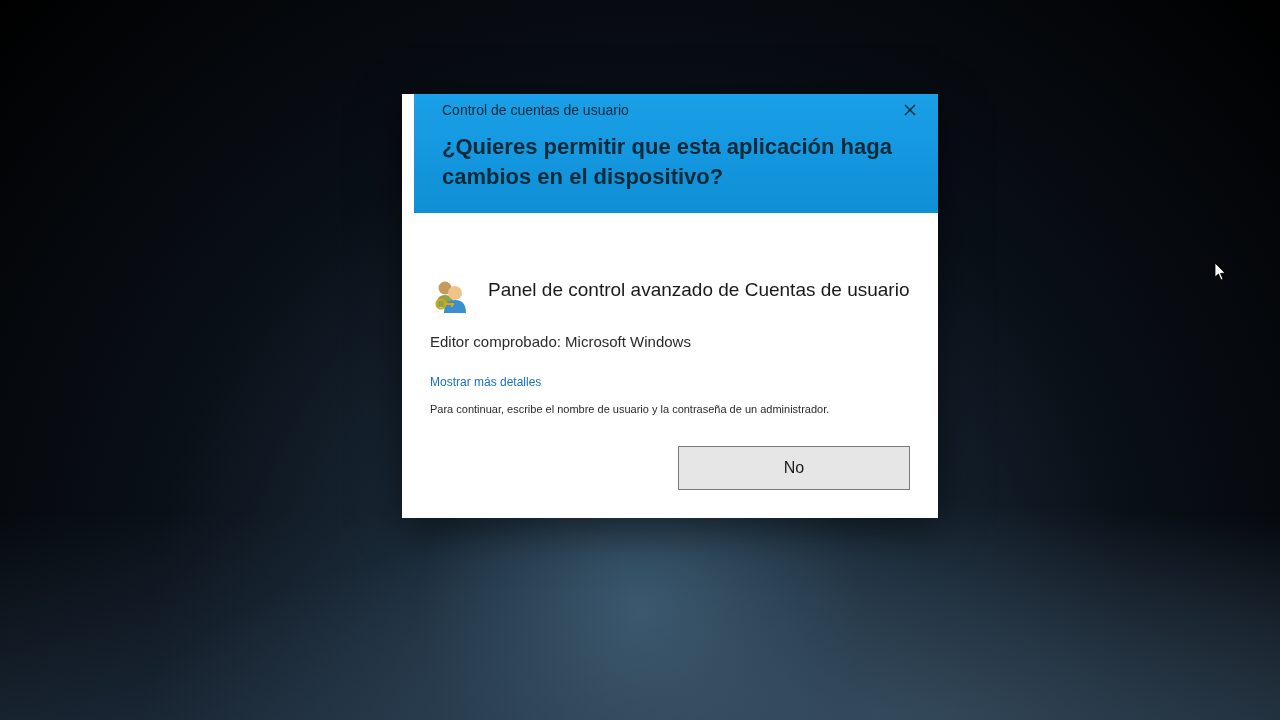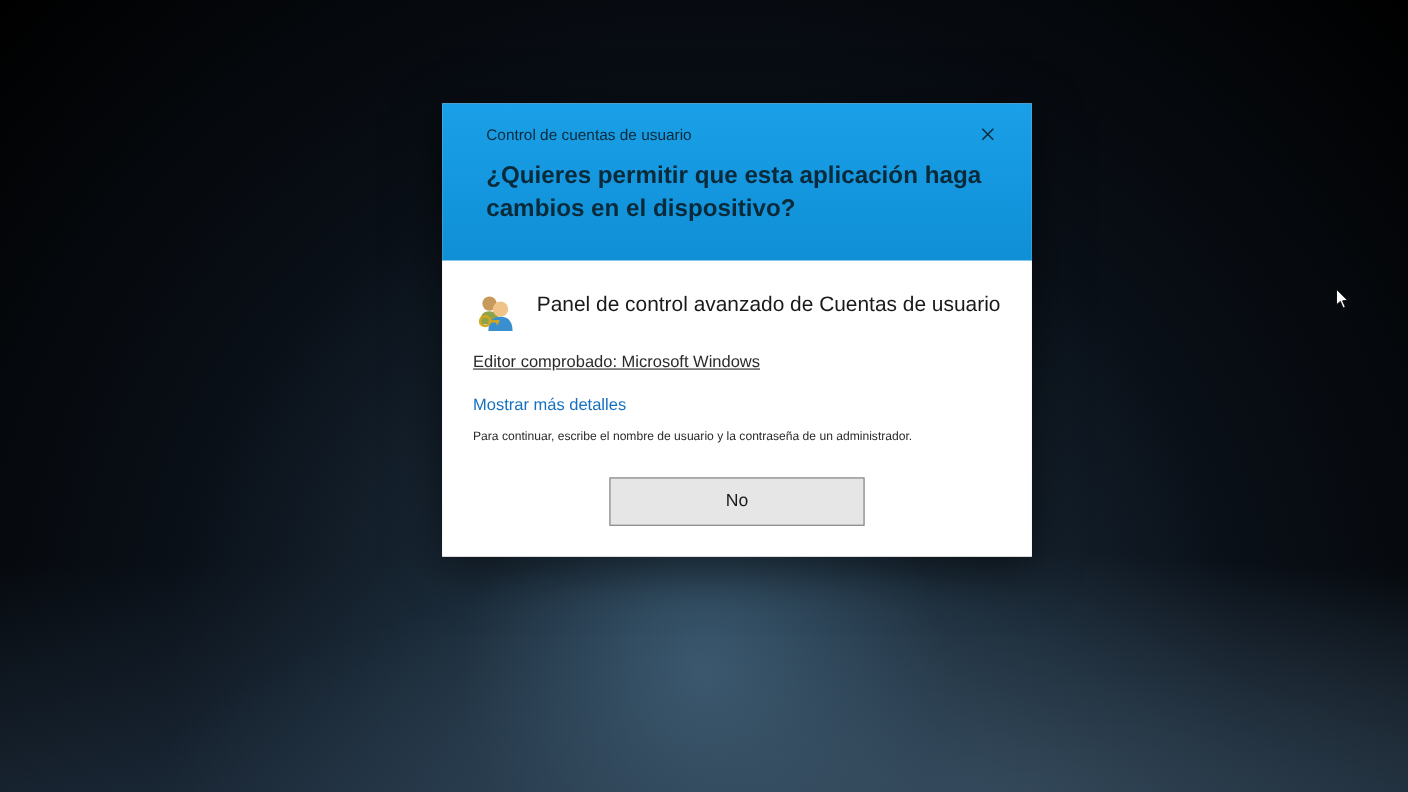--- a/index.html
+++ b/index.html
@@ -30,21 +30,22 @@
     .uac-dialog {
       position: absolute;
       left: 402px; top: 94px;
       width: 536px;
       background: #fff;
       box-shadow: 0 10px 40px rgba(0,0,0,0.55);
     }
     .uac-header {
       background: linear-gradient(to bottom, #1aa0e8 0%, #0f8fd6 100%);
       color: #0a2a3a;
-      padding: 12px;
+      padding: 0;
+      margin-left: 12px;
     }
     .titlebar {
       display: flex;
       align-items: center;
       justify-content: space-between;
       padding: 4px 8px 0 28px;
       height: 28px;
     }
     .title-text {
       font-size: 14px;
@@ -61,20 +62,21 @@
     .prompt-question {
       padding: 10px 28px 22px 28px;
       font-size: 22px;
       line-height: 1.35;
       color: #0a2a3a;
       font-weight: 700;
     }
     .uac-body {
       background: #fff;
       padding: 28px 28px 28px 28px;
+      margin-top: 36px;
     }
     .app-row {
       display: flex;
       align-items: flex-start;
       gap: 18px;
       margin-bottom: 16px;
     }
     .app-icon {
       flex: 0 0 40px;
       width: 40px; height: 40px;
@@ -84,38 +86,37 @@
     .app-name {
       font-size: 19px;
       line-height: 1.4;
       color: #1a1a1a;
       font-weight: 400;
     }
     .publisher {
       font-size: 15px;
       color: #2a2a2a;
       margin-bottom: 22px;
-      text-decoration: underline;
     }
     .details-link {
-      font-size: 15px;
+      font-size: 12px;
       color: #1570c2;
       cursor: pointer;
       display: inline-block;
       margin-bottom: 12px;
     }
     .instruction {
       font-size: 11px;
       color: #2a2a2a;
       line-height: 1.5;
       margin-bottom: 28px;
     }
     .button-row {
       display: flex;
-      justify-content: center;
+      justify-content: flex-end;
     }
     .no-btn {
       width: 232px;
       height: 44px;
       background: #e6e6e6;
       border: 1px solid #7a7a7a;
       font-size: 16px;
       color: #1a1a1a;
       cursor: pointer;
       font-family: inherit;

